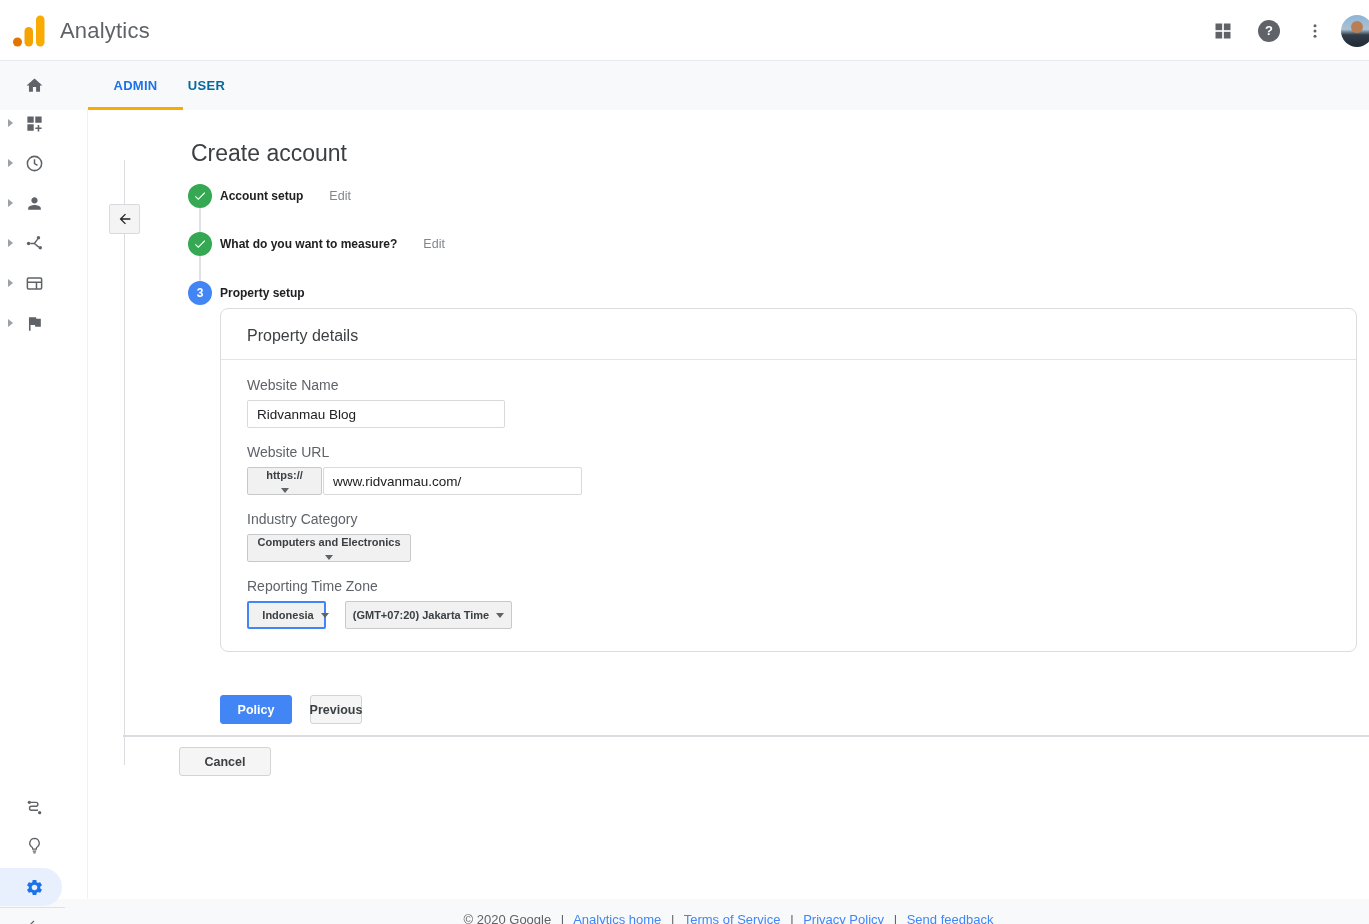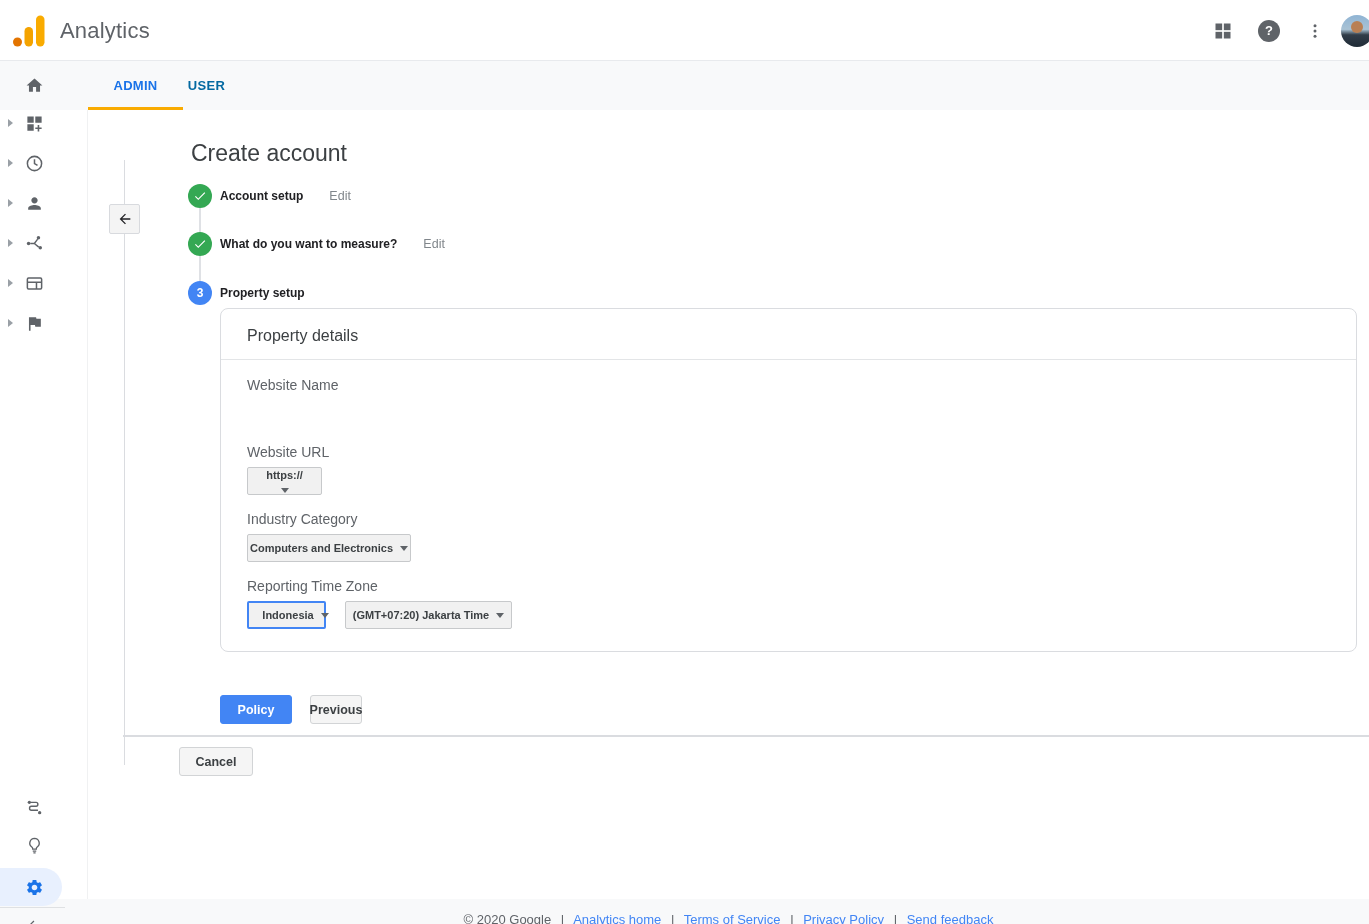--- a/index.html
+++ b/index.html
@@ -74,21 +74,21 @@
                  border-top:5px solid #5f6368; }
   .dd-focus { border:2px solid #4285f4; }
 
   
   .btn { position:absolute; height:29px; border-radius:3px; font-size:12.5px; font-weight:bold;
          display:flex; align-items:center; justify-content:center; cursor:pointer;
          font-family:"Liberation Sans","DejaVu Sans",sans-serif; }
   .btn-primary { left:220px; top:695px; width:72px; background:#4285f4; color:#fff; border:1px solid #4285f4; }
   .btn-secondary { background:#f5f5f5; color:#3c4043; border:1px solid #d2d4d6; }
   .btn-previous { left:310px; top:695px; width:52px; }
-  .btn-cancel { left:179px; top:747px; width:74px; }
+  .btn-cancel { left:179px; top:747px; width:92px; }
   .bottom-divider { position:absolute; left:123px; top:735px; right:0; height:2px; background:#dadce0; }
 
   
   .footer { position:absolute; left:0; top:899px; width:1369px; height:25px; background:#f8f9fa;
             z-index:5; overflow:hidden; }
   .footer-inner { padding:13px 0 0 88px; text-align:center; font-size:13px; color:#5f6368; white-space:nowrap; }
   .footer-inner a { color:#4285f4; text-decoration:none; cursor:pointer; }
   .f-sep { margin:0 6px; color:#5f6368; }
 </style>
 </head>
@@ -244,29 +244,31 @@
 <div class="step-row" style="top:281px;">
   <div class="step-circle step-active">3</div>
   <span class="step-label">Property setup</span>
 </div>
 
 <div class="card">
   <div class="card-title">Property details</div>
   <div class="card-hdiv"></div>
 
   <div class="f-label" style="top:68px;">Website Name</div>
+  <input class="txt-input" style="left: 26px; top: 91px; width: 258px;" type="text" value="Ridvanmau Blog">
 
   <div class="f-label" style="top:135px;">Website URL</div>
   <div class="dd" style="left:26px;top:158px;width:75px;flex-direction:column;">
     <span>https://</span>
     <span class="caret-d"></span>
   </div>
+  <input class="txt-input" style="left: 102px; top: 158px; width: 259px;" type="text" value="www.ridvanmau.com/">
 
   <div class="f-label" style="top:202px;">Industry Category</div>
-  <div class="dd" style="left:26px;top:225px;width:164px;">
+  <div class="dd" style="left:26px;top:225px;width:164px;flex-direction:column;">
     <span>Computers and Electronics</span>
     <span class="caret-d"></span>
   </div>
 
   <div class="f-label" style="top:269px;text-align:right;">Reporting Time Zone</div>
   <div class="dd dd-focus" style="left:26px;top:292px;width:79px;padding-left:18px;">
     <span>Indonesia</span>
     <span class="caret-d"></span>
   </div>
   <div class="dd" style="left:124px;top:292px;width:167px;">

